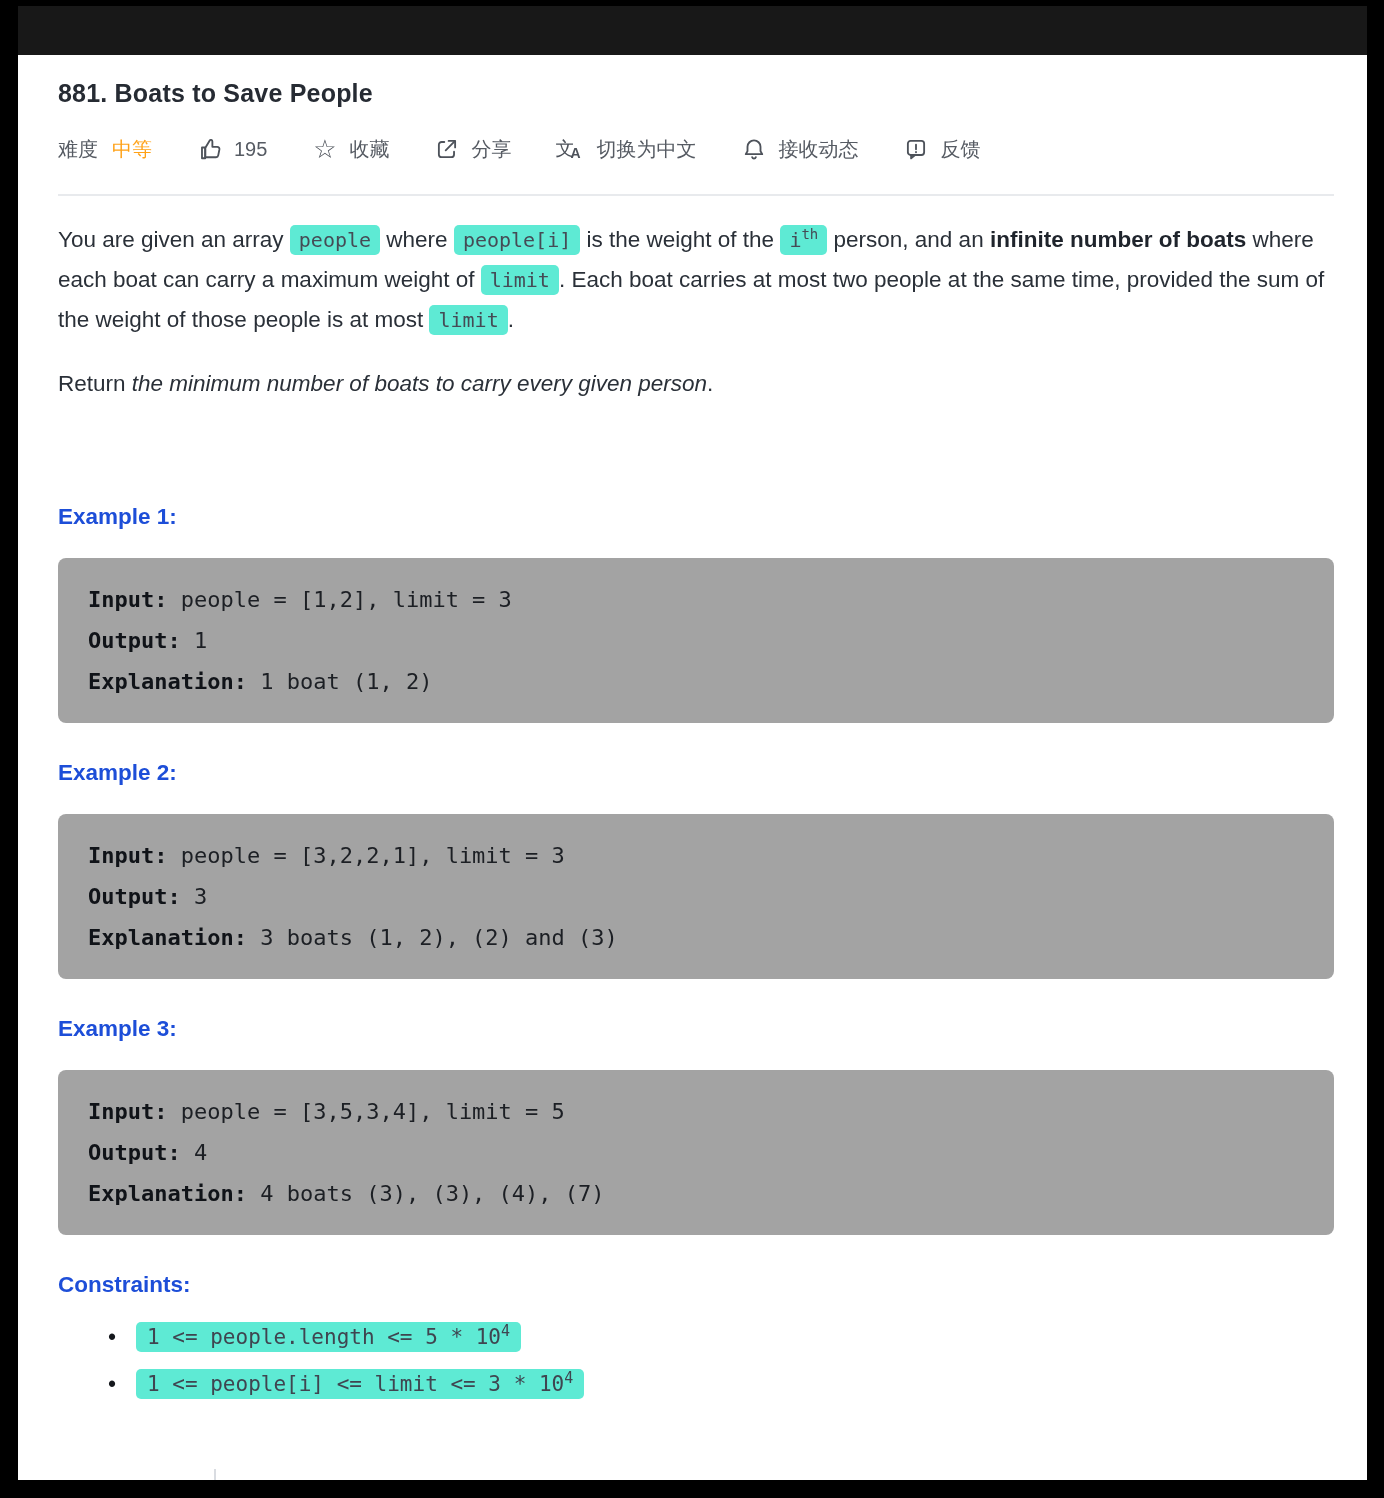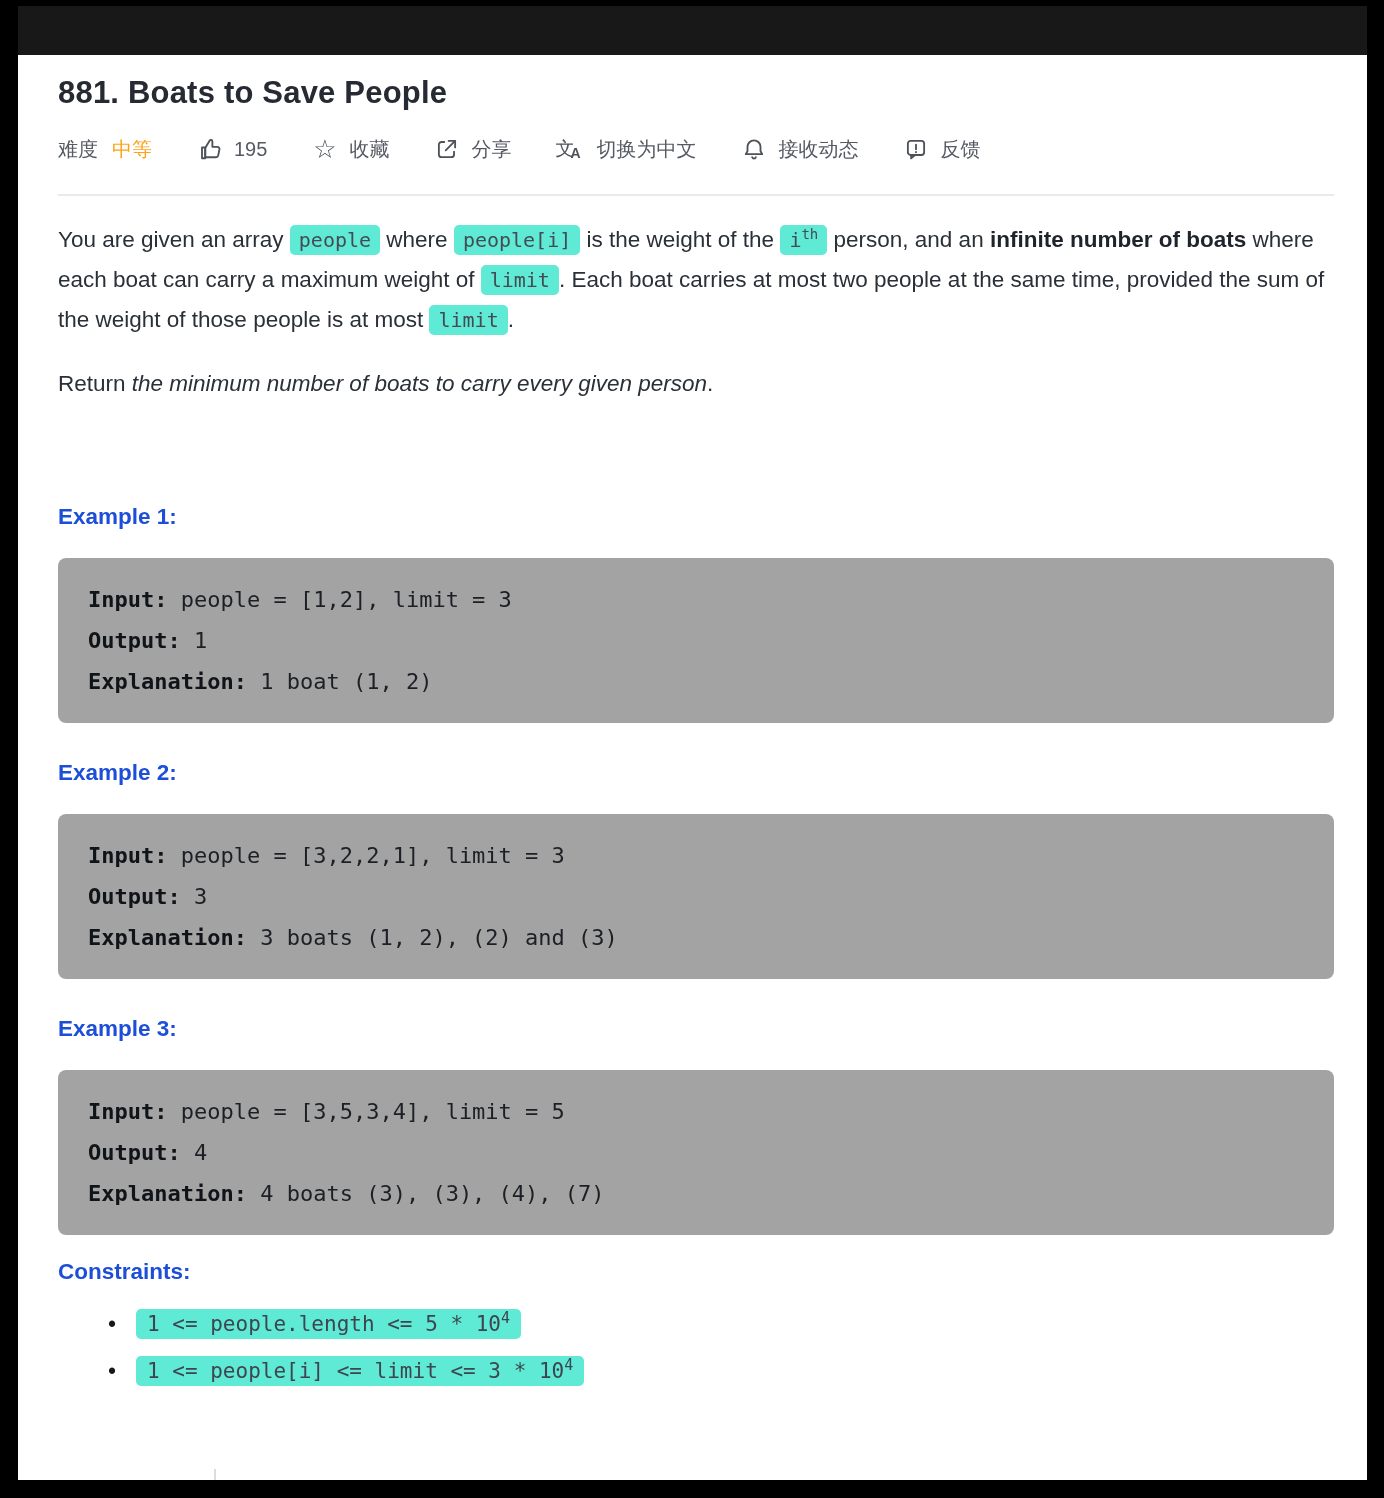--- a/index.html
+++ b/index.html
@@ -18,21 +18,21 @@
     box-sizing:border-box;
     padding:23px 33px 0 40px;
     position:relative;
     overflow:hidden;
     color:#2a3038;
   }
 
   
   .page-title {
     margin:0;
-    font-size:31px; line-height:30px;
+    font-size:25px; line-height:30px;
     font-weight:600;
     color:#262b33;
     letter-spacing:.2px;
   }
 
   
   .toolbar {
     margin-top:26px;
     display:flex; align-items:center;
     column-gap:55px;
@@ -67,21 +67,21 @@
   }
   code.inline sup { font-size:14px; line-height:0; }
 
   
   .ex-heading {
     margin:36px 0 0 0;
     font-size:22.5px; line-height:27px;
     font-weight:700; color:#1d4ed8;
   }
   .ex-heading.first { margin-top:100px; }
-  .ex-heading.constraints { margin-top:23px; }
+  .ex-heading.constraints { margin-top:36px; }
   .code-block {
     margin:28px 0 0 0;
     background:#a3a3a3;
     border-radius:8px;
     padding:21px 30px;
     font-family:"DejaVu Sans Mono", monospace;
     font-size:22px; line-height:41px;
     color:#1c1f24;
   }
   .code-block .cl { display:block; white-space:pre; }

